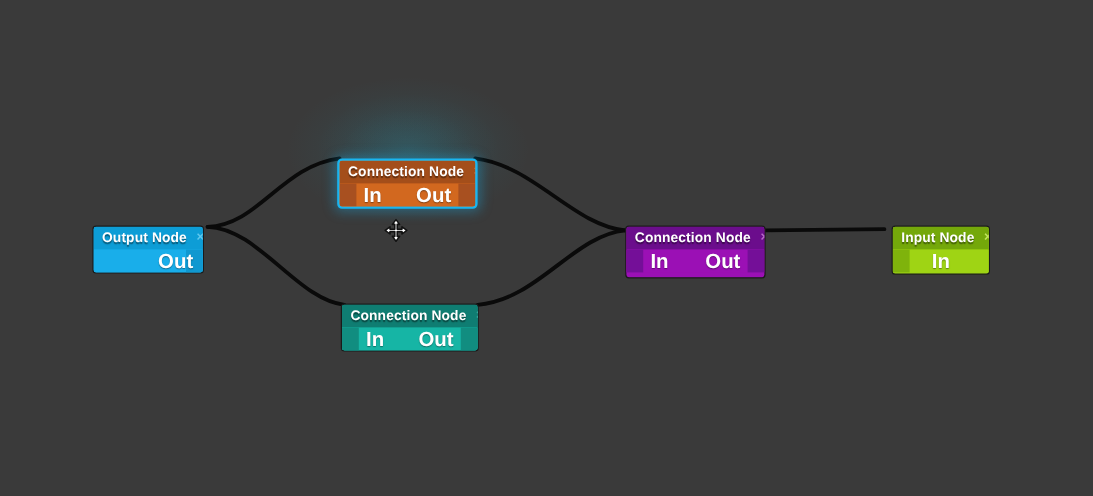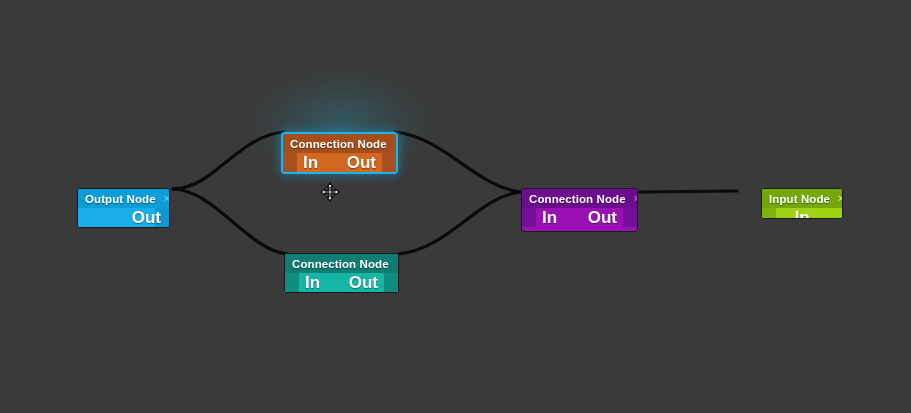--- a/index.html
+++ b/index.html
@@ -160,21 +160,21 @@
           <span class="node-title" style="color: rgb(255, 255, 255);">Connection Node</span>
           <span class="node-close" style="color: rgb(183, 107, 200);">×</span>
         </div>
         <div class="node-ports" style="background: rgb(155, 16, 181);">
           <div class="port in" style="background: rgb(116, 15, 152);"></div>
           <span class="port-label in" style="color: rgb(255, 255, 255);">In</span>
           <div class="port out" style="background: rgb(116, 15, 152);"></div>
           <span class="port-label out" style="color: rgb(255, 255, 255);">Out</span>
         </div>
       </div>
-      <div class="node" style="left: 761px; top: 160px; width: 82px; height: 31px; background: rgb(159, 212, 20);">
+      <div class="node" style="left: 743px; top: 160px; width: 82px; height: 41px; background: rgb(159, 212, 20);">
         <div class="node-header" style="background: rgb(116, 168, 10);">
           <span class="node-title" style="color: rgb(255, 255, 255);">Input Node</span>
           <span class="node-close" style="color: rgb(195, 230, 94);">×</span>
         </div>
         <div class="node-ports" style="background: rgb(159, 212, 20);">
           <div class="port in" style="background: rgb(127, 179, 12);"></div>
           <span class="port-label in single-in" style="color: rgb(255, 255, 255);">In</span>
         </div>
       </div>
     </div>

